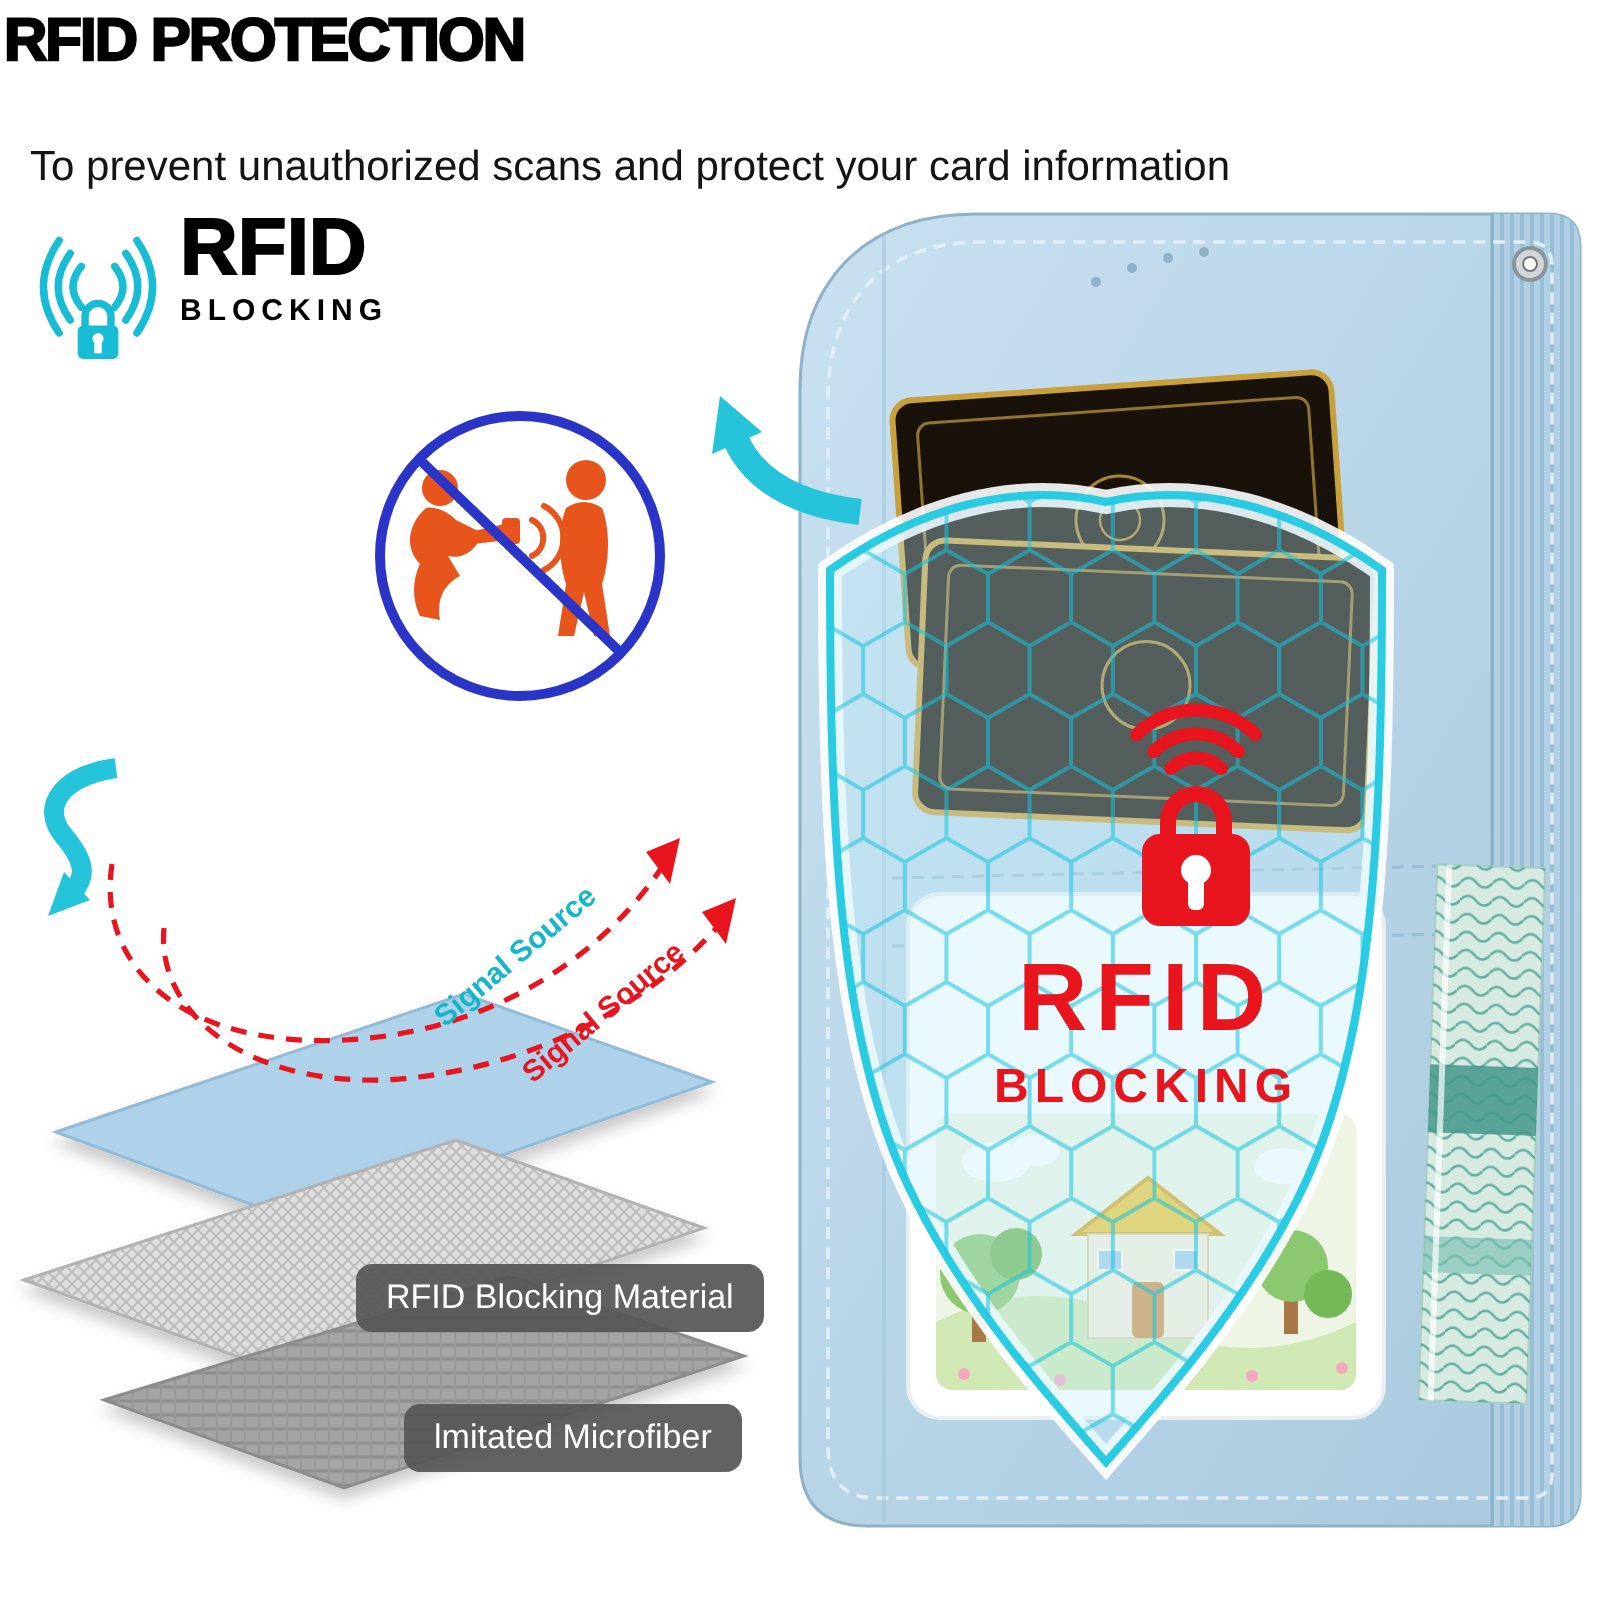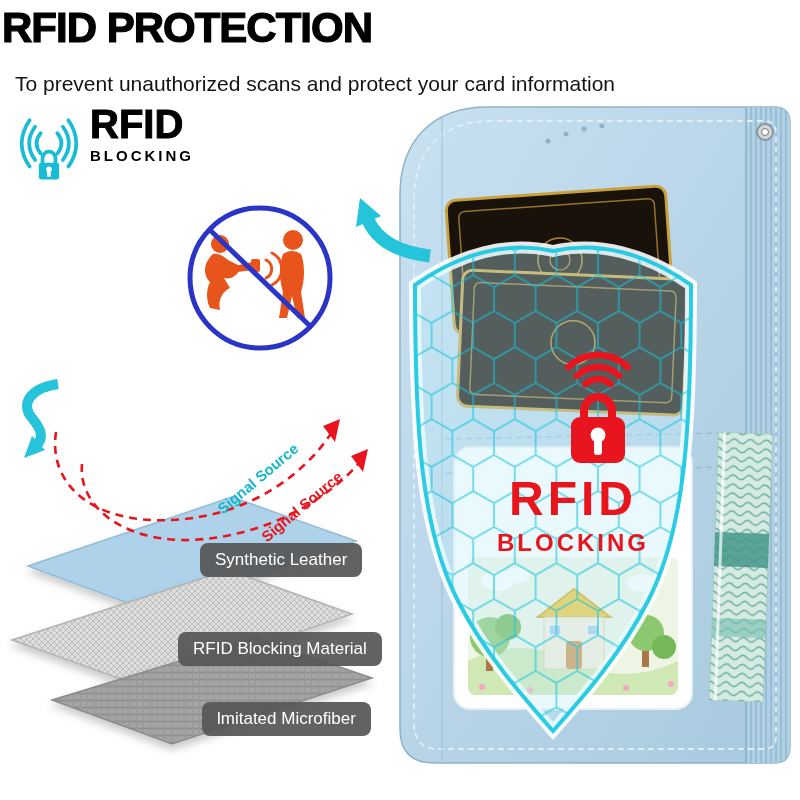--- a/index.html
+++ b/index.html
@@ -1,18 +1,18 @@
 <!DOCTYPE html>
 <html><head>
 <meta charset="utf-8">
 <style>
   html,body{margin:0;padding:0;background:#fff;}
   .stage{position:relative;width:800px;height:800px;background:#ffffff;overflow:hidden;
          font-family:"Liberation Sans",sans-serif;}
-  .title{position:absolute;left:2px;top:4px;margin:0;font-size:42px;font-weight:900;
+  .title{position:absolute;left:2px;top:4px;margin:0;font-size:30px;font-weight:900;
          letter-spacing:-1px;color:#000;-webkit-text-stroke:1.2px #000;white-space:nowrap;}
   .subtitle{position:absolute;left:3px;top:60px;margin:12px;font-size:21px;color:#141414;white-space:nowrap;}
   .logo{position:absolute;left:12px;top:104px;display:flex;align-items:flex-start;}
   .logo-icon{margin-top:2px;}
   .logo-text{margin-left:4px;}
   .logo-rfid{font-size:40px;font-weight:900;color:#000;line-height:1.0;-webkit-text-stroke:1px #000;}
   .logo-blocking{font-size:15px;font-weight:800;letter-spacing:3px;color:#000;margin-top:3px;}
   .noscan{position:absolute;left:180px;top:198px;}
   .arrow-top{position:absolute;left:340px;top:188px;}
   .arrow-left{position:absolute;left:10px;top:376px;}
@@ -108,21 +108,20 @@
     </g>
   </svg>
 
   <svg class="signals" width="350" height="190" viewBox="0 0 350 190">
     <path d="M16,34 C8,86 52,126 132,122 C212,118 266,74 292,34" fill="none" stroke="#e8141e" stroke-width="2.6" stroke-dasharray="8 6"></path>
     <polygon points="300,21 283,28 295,44" fill="#e8141e"></polygon>
     <path d="M42,66 C38,108 82,144 152,142 C227,138 287,102 320,64" fill="none" stroke="#e8141e" stroke-width="2.6" stroke-dasharray="8 6"></path>
     <polygon points="328,51 311,58 323,74" fill="#e8141e"></polygon>
   </svg>
 
-  <div class="pill pill1">Synthetic Leather</div>
   <div class="pill pill2">RFID Blocking Material</div>
   <div class="pill pill3">lmitated Microfiber</div>
 
   <div class="sig-label sig1">Signal Source</div>
   <div class="sig-label sig2">Signal Source</div>
 
   <svg class="case" width="410" height="690" viewBox="0 0 410 690">
     <defs>
       <linearGradient id="caseGrad" x1="0" y1="0" x2="1" y2="1">
         <stop offset="0" stop-color="#c9e1f1"></stop>

